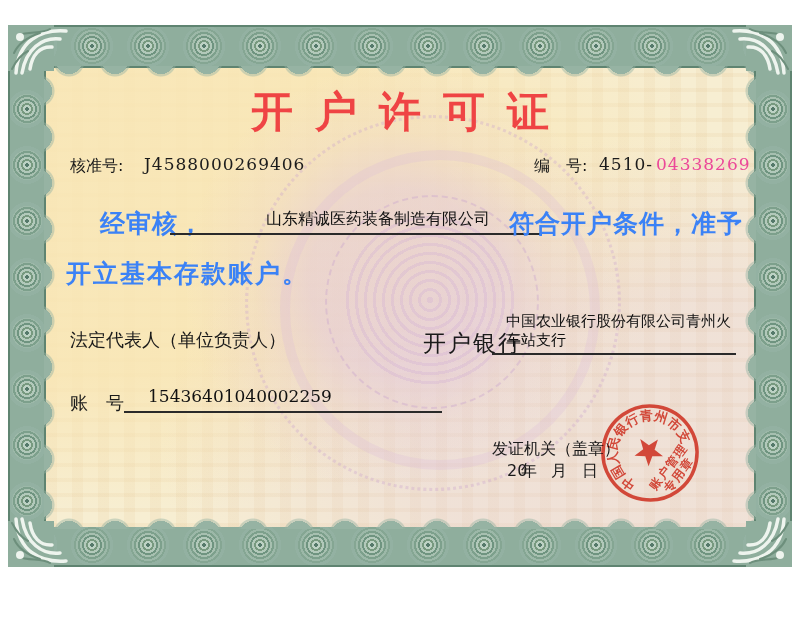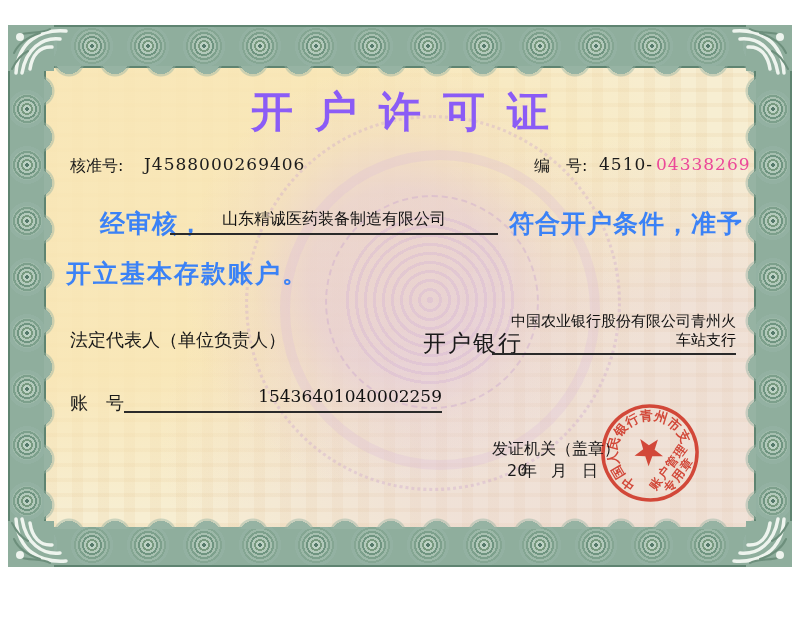--- a/index.html
+++ b/index.html
@@ -73,33 +73,33 @@
   .wm{position:absolute;border-radius:50%;pointer-events:none;}
   .wm1{left:245px;top:115px;width:370px;height:370px;border:3px dotted rgba(201,163,206,0.34);}
   .wm2{left:280px;top:150px;width:300px;height:300px;border:10px solid rgba(216,186,219,0.24);}
   .wm3{left:325px;top:195px;width:210px;height:210px;border:2px dashed rgba(201,163,206,0.38);}
   .wm4{left:342px;top:212px;width:176px;height:176px;
        background:repeating-radial-gradient(circle, rgba(208,172,212,0.30) 0 3px, rgba(0,0,0,0) 3px 9px);}
 
   
   .content{position:absolute;inset:0;z-index:5;color:#1f1f1f;}
   .abs{position:absolute;white-space:nowrap;}
-  .serif{font-family:"DejaVu Serif","Liberation Serif",serif;text-align:right;}
+  .serif{font-family:"DejaVu Serif","Liberation Serif",serif;}
 
   .title{left:0;right:0;top:84px;text-align:center;
     font-family:"DejaVu Serif","Liberation Serif",serif;
-    font-size:42px;font-weight:700;letter-spacing:22px;text-indent:22px;color:#8b5cf6;}
+    font-size:42px;font-weight:700;letter-spacing:22px;text-indent:22px;color:#ef4444;}
 
   .lbl{font-size:16px;color:#1a1a1a;}
   .num{font-size:17px;letter-spacing:1px;color:#1c1c1c;}
   .red{color:#ec4899;}
 
   .big{font-size:25px;font-weight:600;color:#3b82f6;letter-spacing:1px;}
 
-  .uline{border-bottom:2px solid #2a2a2a;}
+  .uline{border-bottom:2px solid #2a2a2a;padding-left:44px;}
   .company{left:170px;top:209px;width:328px;text-align:center;font-size:16px;padding-bottom:3px;color:#111;}
   .legalline{left:256px;top:325px;width:152px;text-align:center;font-size:16px;padding-bottom:5px;color:#111;}
   .bankline{left:492px;top:312px;width:230px;font-size:15px;line-height:19px;
             padding:0 0 3px 14px;white-space:normal;color:#111;}
   .acctline{left:124px;top:386px;width:294px;font-size:17px;padding:0 0 5px 24px;color:#111;}
 
   .seal{position:absolute;left:584px;top:387px;width:132px;height:132px;
         opacity:0.92;mix-blend-mode:multiply;}
 </style>
 </head>

